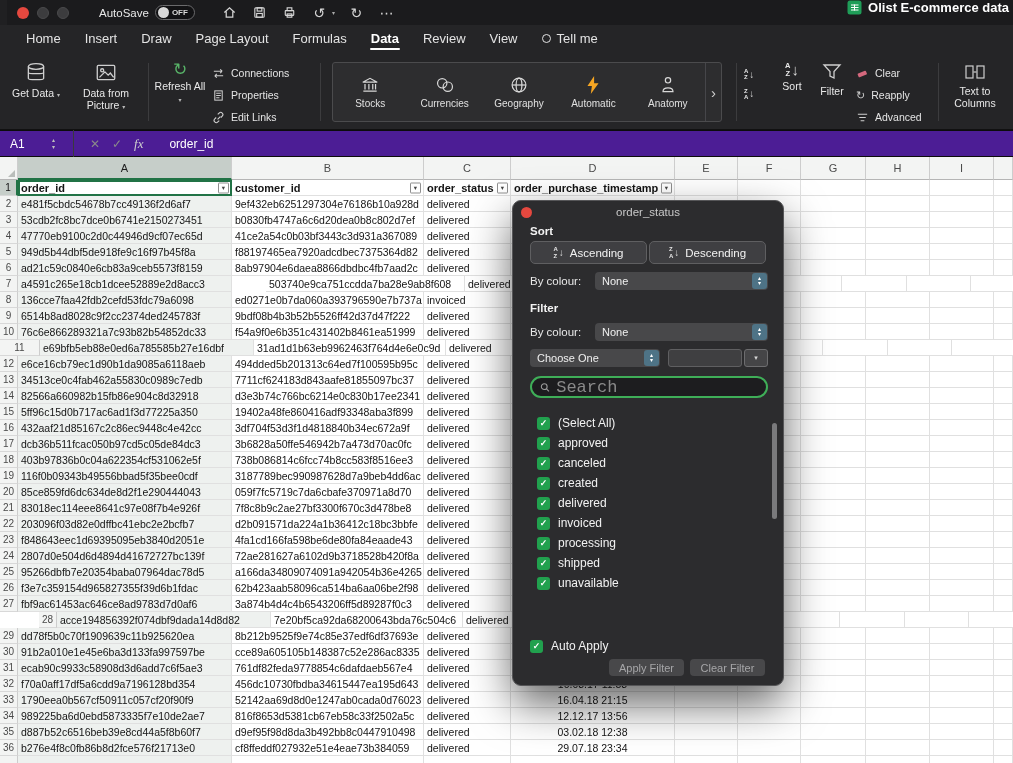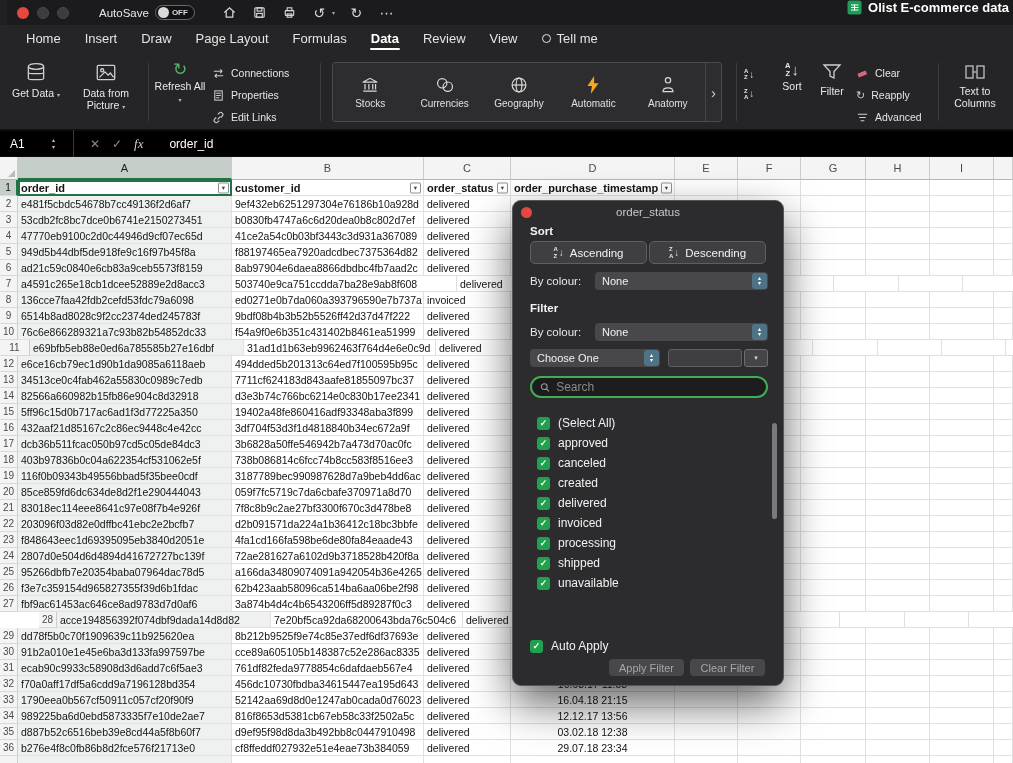--- a/index.html
+++ b/index.html
@@ -37,21 +37,21 @@
   .sortminis{position:absolute;left:744px;top:13px;display:flex;flex-direction:column;gap:7px}
   .mini{display:flex;align-items:center;gap:1px}
   .srt{display:flex;flex-direction:column;font-size:6px;line-height:1.05;color:#e8e8e8;font-weight:bold}
   .mini-ar{font-size:10px;color:#d8d8d8}
   .srt-big{display:flex;flex-direction:column;font-size:7.5px;line-height:1.05;color:#e8e8e8;font-weight:bold}
   .big-ar{font-size:15px;color:#d8d8d8}
   .icw{display:flex;align-items:center;gap:1px}
   .refresh-glyph{font-size:17px;color:#58b368;line-height:1}
   .reapply-glyph{font-size:11px;color:#cfcfcf;line-height:1}
   
-  .fbar{position:absolute;top:130px;left:0;right:0;height:27px;background:#000000;border-top:1px solid #0c0c0c;border-bottom:1px solid #0c0c0c;display:flex;align-items:center;color:#eee}
+  .fbar{position:absolute;top:130px;left:0;right:0;height:27px;background:#4c1d95;border-top:1px solid #0c0c0c;border-bottom:1px solid #0c0c0c;display:flex;align-items:center;color:#eee}
   .namebox{width:52px;padding-left:10px;font-size:12px;color:#fff}
   .stepper{display:flex;flex-direction:column;font-size:6px;color:#bdbdbd;line-height:1.1;margin-right:8px}
   .fdiv{width:1px;height:27px;background:#3a3a3c;margin:0 10px}
   .fico{width:22px;text-align:center;color:#8a8a8a;font-size:12px}
   .fx{font-family:"Liberation Serif",serif;font-style:italic;font-size:13px;color:#cfcfcf;margin:0 12px 0 6px}
   .fcontent{font-size:12px;color:#fff;margin-left:14px}
   
   .grid{position:absolute;top:157px;left:0;width:1013px;bottom:0;background:#fff;overflow:hidden}
   .colhdrs{display:flex;height:23px}
   .corner{width:18px;height:23px;background:#f3f4f3;border-right:1px solid #cdcdcd;border-bottom:1px solid #b5b5b5;position:relative;flex:none}
@@ -74,21 +74,21 @@
   .pp-sec{position:absolute;left:17px;font-size:11.5px;font-weight:bold;color:#f2f2f2}
   .pp-sortbtns{position:absolute;left:17px;right:17px;top:40px;height:23px;display:flex;gap:2px}
   .pp-btn{flex:1;background:#3f3f42;border:1px solid #5f5f61;border-radius:5px;display:flex;align-items:center;justify-content:center;gap:6px;color:#f2f2f2;font-size:11.5px}
   .pp-row{position:absolute;left:17px;right:17px;height:18px;display:flex;align-items:center}
   .pp-lbl{font-size:11.5px;color:#e8e8e8}
   .mac-pop{position:absolute;height:18px;background:#48484a;border-radius:4px;display:flex;align-items:center;padding:0 20px 0 7px;font-size:11px;color:#f0f0f0}
   .pop-cap{position:absolute;right:1px;top:1px;bottom:1px;width:15px;background:#4e7386;border-radius:3px;display:flex;flex-direction:column;align-items:center;justify-content:center;line-height:.8;font-size:6px;color:#fff}
   .combo-field{position:absolute;height:18px;background:#3f3f41;border:1px solid #5f5f61;border-radius:3px}
   .combo-btn{position:absolute;height:18px;background:#454547;border:1px solid #6d6d6f;border-radius:3px;display:flex;align-items:center;justify-content:center;color:#d5d5d5;font-size:7px}
   .pp-search{position:absolute;left:17px;top:175px;width:238px;height:22px;border-radius:11px;border:2px solid #3fae58;background:#1d1d1f;display:flex;align-items:center;padding:0 8px;gap:6px}
-  .pp-input{background:transparent;border:none;outline:none;color:#ddd;font-size:12px;width:100%;font-family:Liberation Sans, sans-serif}
+  .pp-input{background:transparent;border:none;outline:none;color:#ddd;font-size:17px;width:100%;font-family:Liberation Mono, monospace}
   .pp-input::placeholder{color:#8a8a8a}
   .pp-list{position:absolute;left:0;right:0;top:212px}
   .opt{height:20px;display:flex;align-items:center;gap:8px;padding-left:24px}
   .opt-label{font-size:12px;color:#f2f2f2}
   .cbx{width:13px;height:13px;border-radius:3px;background:#21a14e;color:#fff;font-size:9px;font-weight:bold;display:flex;align-items:center;justify-content:center;flex:none}
   .pp-scroll{position:absolute;right:6px;top:222px;width:5px;height:96px;background:#7a7a7c;border-radius:2.5px}
   .pp-auto{position:absolute;left:17px;top:438px;display:flex;align-items:center;gap:8px}
   .pp-auto .opt-label{font-size:12px}
   .pp-act{position:absolute;top:458px;height:17px;width:75px;background:#48484a;border-radius:4px;color:#a6a6a8;font-size:11px;display:flex;align-items:center;justify-content:center}
   svg{display:block}
@@ -433,21 +433,21 @@
         <div class="cell" style="width: 63px;"></div>
         <div class="cell" style="width: 63px;"></div>
         <div class="cell" style="width: 65px;"></div>
         <div class="cell" style="width: 64px;"></div>
         <div class="cell" style="width: 64px;"></div>
         <div class="cell" style="width: 19px;"></div>
       </div>
       <div class="row">
         <div class="rowhdr" style="width: 18px;">7</div>
         <div class="cell colA" style="width: 214px;">a4591c265e18cb1dcee52889e2d8acc3</div>
-        <div class="cell" style="width: 225px;">503740e9ca751ccdda7ba28e9ab8f608</div>
+        <div class="cell" style="width: 199px; margin-left: 34px;">503740e9ca751ccdda7ba28e9ab8f608</div>
         <div class="cell" style="width: 87px;">delivered</div>
         <div class="cell tscell" style="width: 164px;"></div>
         <div class="cell" style="width: 63px;"></div>
         <div class="cell" style="width: 63px;"></div>
         <div class="cell" style="width: 65px;"></div>
         <div class="cell" style="width: 64px;"></div>
         <div class="cell" style="width: 64px;"></div>
         <div class="cell" style="width: 19px;"></div>
       </div>
       <div class="row">
@@ -483,21 +483,21 @@
         <div class="cell" style="width: 87px;">delivered</div>
         <div class="cell tscell" style="width: 164px;"></div>
         <div class="cell" style="width: 63px;"></div>
         <div class="cell" style="width: 63px;"></div>
         <div class="cell" style="width: 65px;"></div>
         <div class="cell" style="width: 64px;"></div>
         <div class="cell" style="width: 64px;"></div>
         <div class="cell" style="width: 19px;"></div>
       </div>
       <div class="row">
-        <div class="rowhdr" style="width: 30px;">11</div>
+        <div class="rowhdr" style="width: 40px;">11</div>
         <div class="cell colA" style="width: 214px;">e69bfb5eb88e0ed6a785585b27e16dbf</div>
         <div class="cell" style="width: 192px;">31ad1d1b63eb9962463f764d4e6e0c9d</div>
         <div class="cell" style="width: 87px;">delivered</div>
         <div class="cell tscell" style="width: 164px;"></div>
         <div class="cell" style="width: 63px;"></div>
         <div class="cell" style="width: 63px;"></div>
         <div class="cell" style="width: 65px;"></div>
         <div class="cell" style="width: 64px;"></div>
         <div class="cell" style="width: 64px;"></div>
         <div class="cell" style="width: 19px;"></div>

